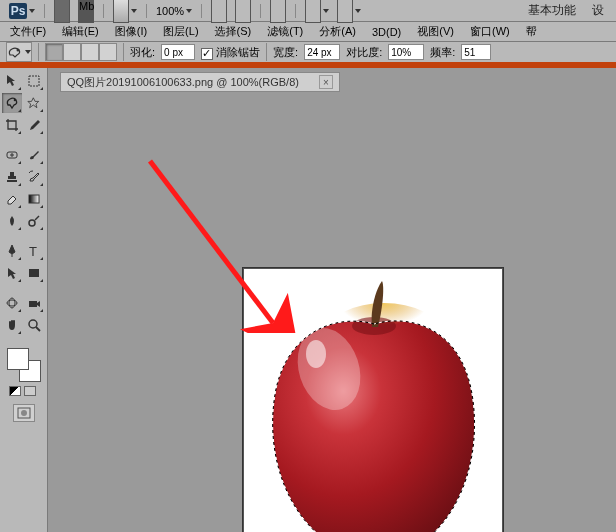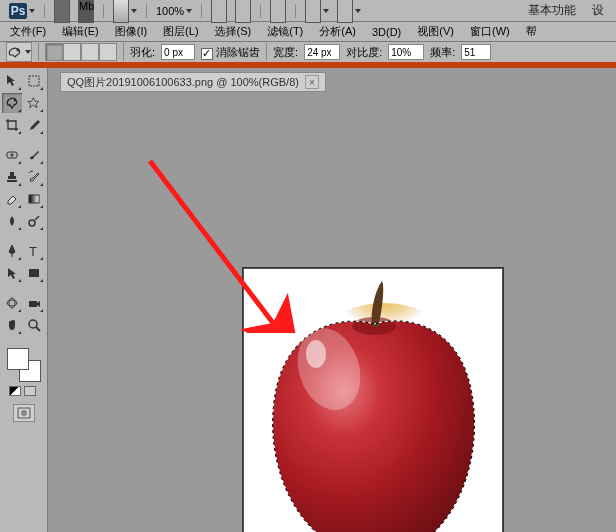--- a/index.html
+++ b/index.html
@@ -37,21 +37,21 @@
 
 .colorwell { margin-top:6px; padding:3px; }
 .fgbg { position:relative; width:34px; height:34px; margin:4px auto; }
 .fgbg .bg { position:absolute; right:0; bottom:0; width:22px; height:22px; background:#fff; border:1px solid #555; }
 .fgbg .fg { position:absolute; left:0; top:0; width:22px; height:22px; background:#000; border:1px solid #888; }
 .minisw { display:flex; gap:3px; margin-top:2px; padding-left:4px; }
 .minisw span { width:12px; height:10px; border:1px solid #666; background:#ccc; }
 .qm-btn { width:22px; height:18px; margin:8px auto 0; background:#d0d0d0; border:1px solid #888; display:flex; align-items:center; justify-content:center; }
 
 .canvas-wrap { flex:1; background:#9a9a9a; position:relative; }
-.doctab { position:absolute; top:4px; left:12px; height:20px; background:#cfcfcf; border:1px solid #888; display:flex; align-items:center; padding:0 6px; gap:6px; font-size:11px; color:#333; }
+.doctab { position:absolute; top:4px; left:12px; height:20px; background:#cfcfcf; border:1px solid #888; display:flex; align-items:center; padding:0 6px; gap:20px; font-size:11px; color:#333; }
 .doctab .x { width:14px; height:14px; border:1px solid #999; display:flex; align-items:center; justify-content:center; font-size:10px; color:#555; }
 
 .canvas { position:absolute; top:200px; left:195px; width:260px; height:296px; background:#fff; border:1px solid #555; box-shadow:0 0 0 1px #333; overflow:hidden; }
 
 .arrow { position:absolute; top:85px; left:90px; width:170px; height:180px; pointer-events:none; }
 </style>
 </head>
 <body>
 
 <div class="topstrip">

